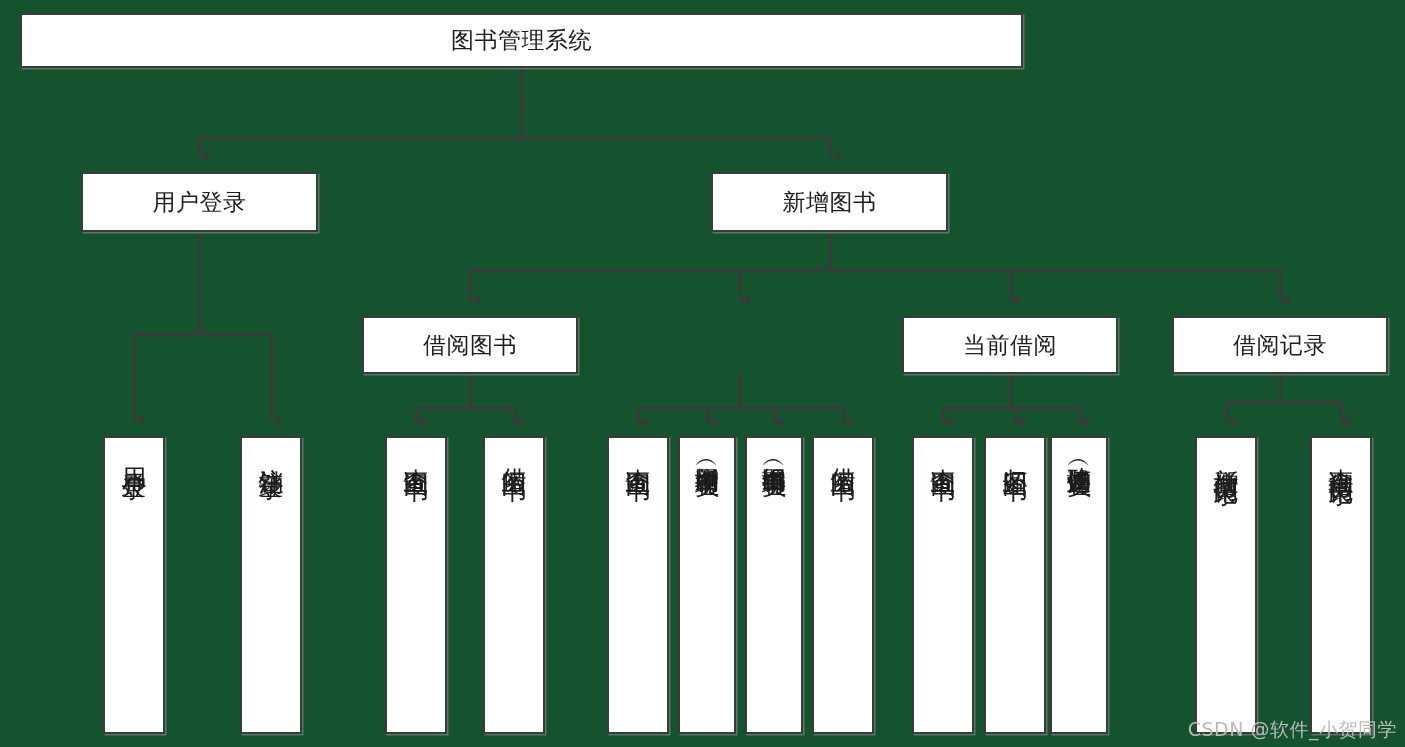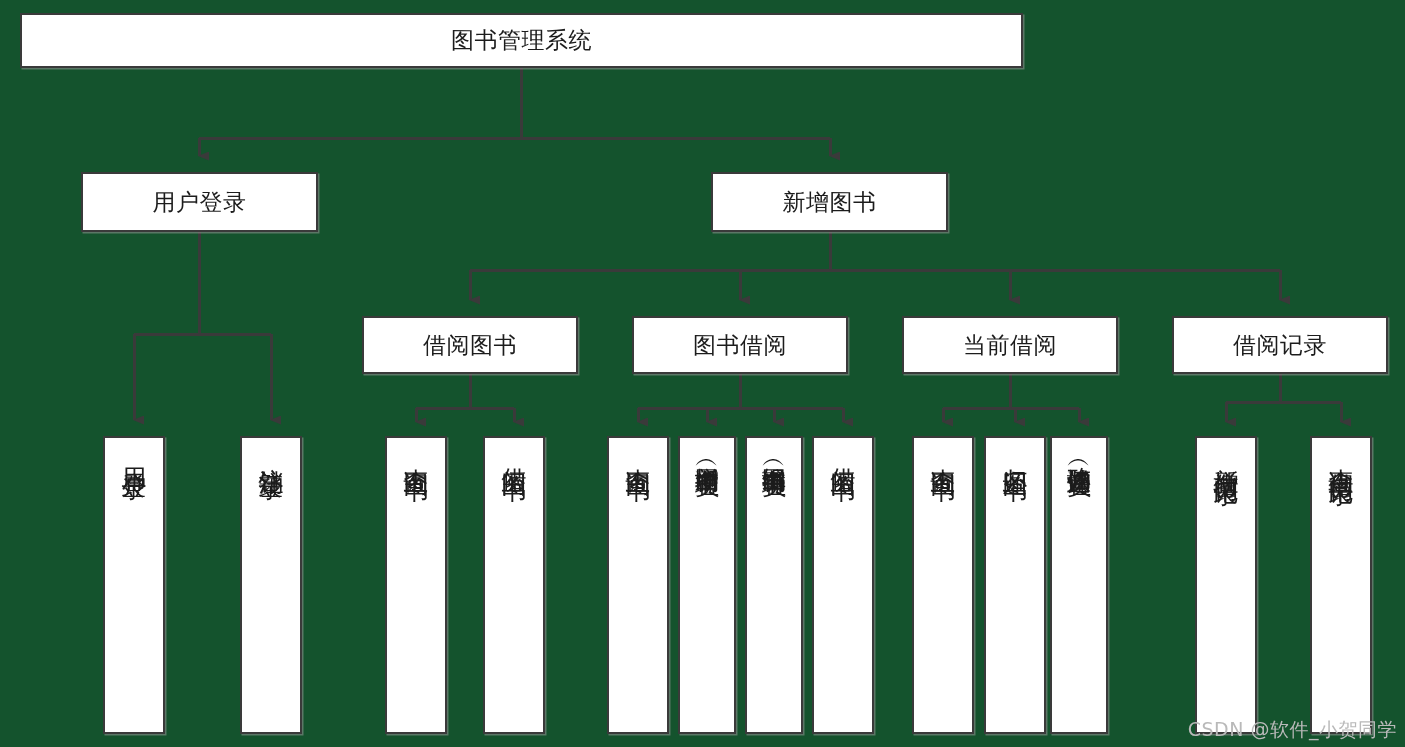--- a/index.html
+++ b/index.html
@@ -134,23 +134,20 @@
   <div class="node horiz" style="left:81px; top:172px; width:237px; height:60px;">
     <span class="label">用户登录</span>
   </div>
   <div class="node horiz" style="left:711px; top:172px; width:237px; height:60px;">
     <span class="label">新增图书</span>
   </div>
 
   <div class="node horiz" style="left:362px; top:316px; width:216px; height:58px;">
     <span class="label">借阅图书</span>
   </div>
-  <div class="node horiz" style="left:632px; top:316px; width:216px; height:58px;">
-    <span class="label">图书借阅</span>
-  </div>
   <div class="node horiz" style="left:902px; top:316px; width:216px; height:58px;">
     <span class="label">当前借阅</span>
   </div>
   <div class="node horiz" style="left:1172px; top:316px; width:216px; height:58px;">
     <span class="label">借阅记录</span>
   </div>
 
   <div class="node vert" style="left:103px; top:436px; width:62px; height:298px;">
     <span class="label">用户登录</span>
   </div>

